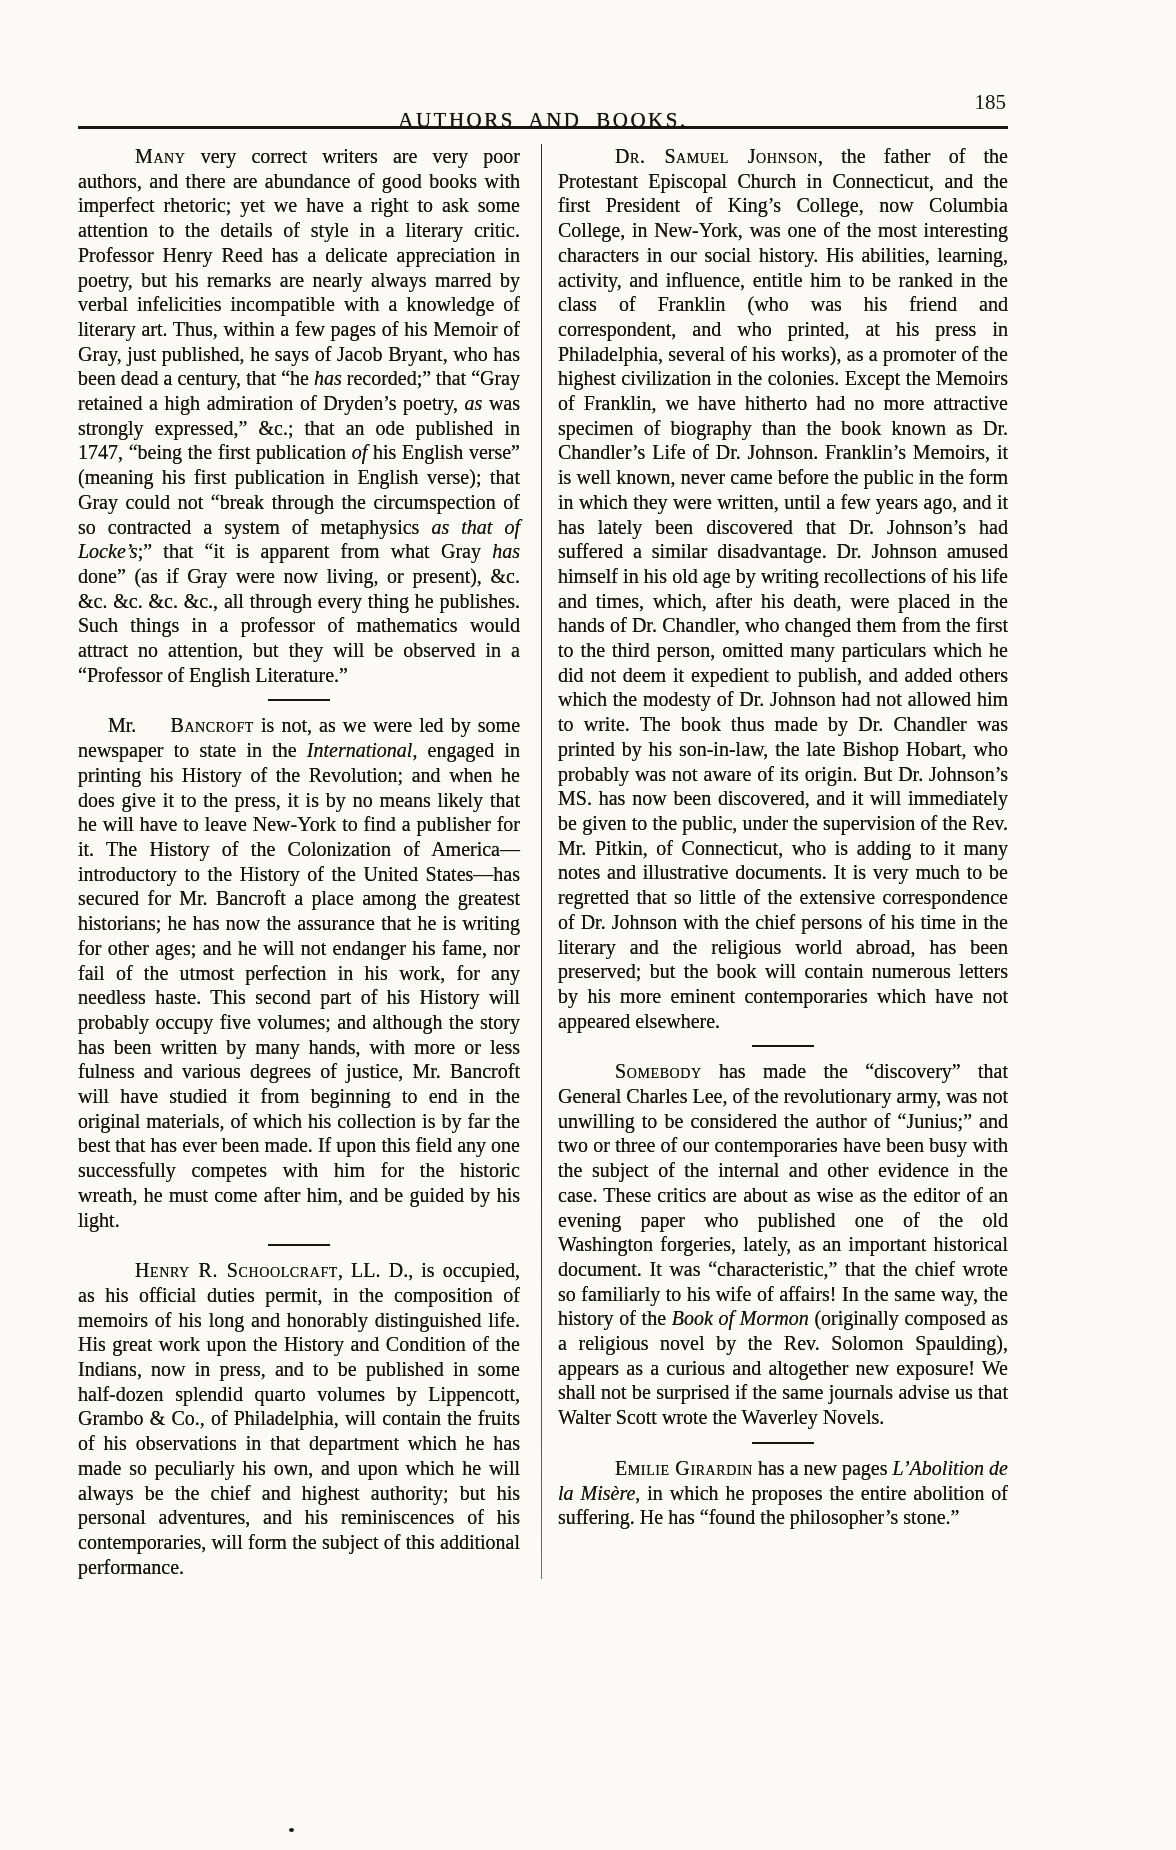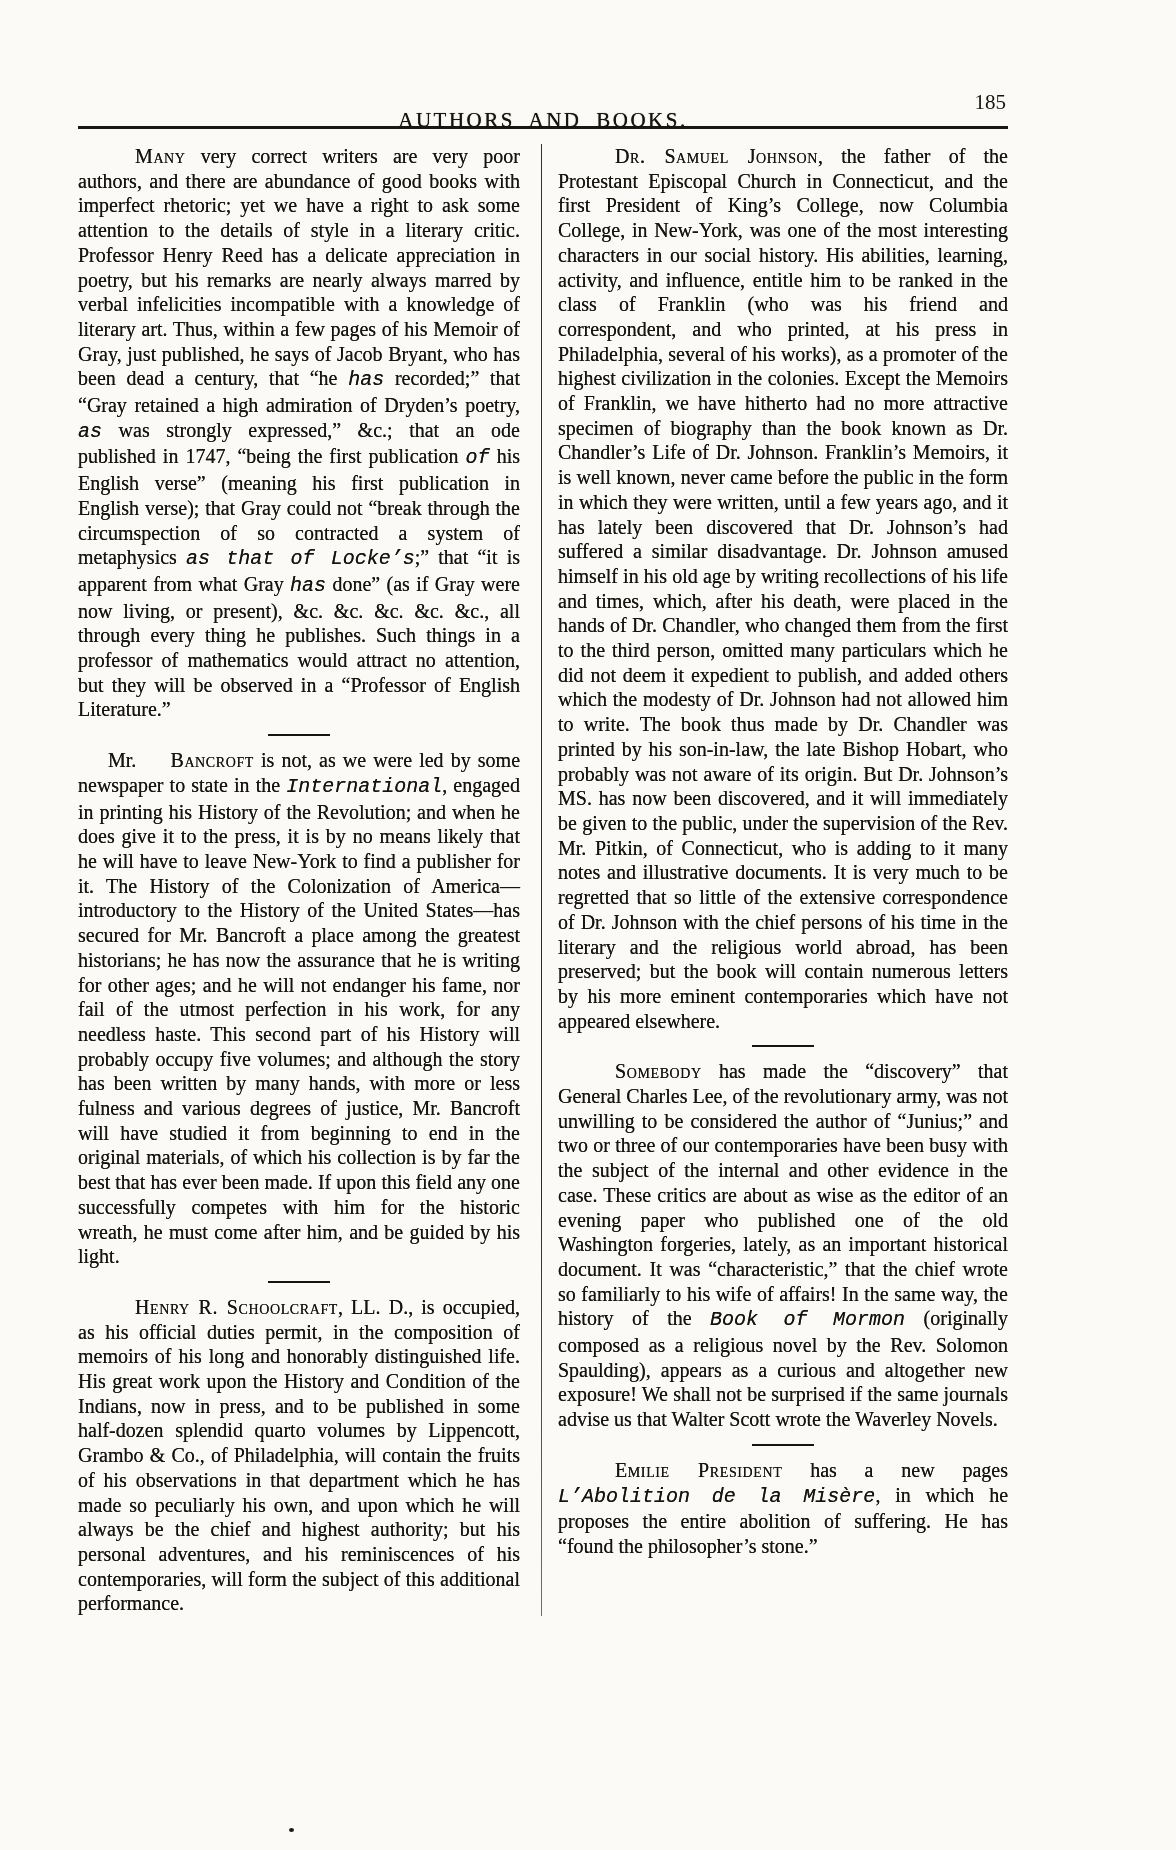--- a/index.html
+++ b/index.html
@@ -27,21 +27,21 @@
   .col-right{width:450px;}
   .divider{
     width:1px;margin-left:21px;margin-right:16px;
     background:linear-gradient(#352f27 0%,#2c2820 70%,#756e63 100%);
   }
   p{
     margin:0;font-size:20px;line-height:24.7px;text-indent:30px;
     text-shadow:0 0 0.5px rgba(23,19,13,.85);
   }
   .sc{font-variant:small-caps;letter-spacing:.6px;margin-left:27px;}
-  .i{font-style:italic;font-family:Liberation Mono, monospace;}
+  .i{font-style:italic;}
   .sep{width:62px;border-top:2px solid #17130d;margin:12px auto;}
   .speck{
     position:absolute;left:289px;top:1828px;width:5px;height:4px;
     background:#1b1713;border-radius:50%;
   }
 </style>
 </head>
 <body>
 
 <div class="page">
@@ -58,18 +58,18 @@
           <p><span>Mr. </span><span class="sc">Bancroft</span><span> is not, as we were led by some newspaper to state in the </span><span class="i">International</span><span>, engaged in printing his History of the Revolution; and when he does give it to the press, it is by no means likely that he will have to leave New-York to find a publisher for it. The History of the Colonization of America—introductory to the History of the United States—has secured for Mr. Bancroft a place among the greatest historians; he has now the assurance that he is writing for other ages; and he will not endanger his fame, nor fail of the utmost perfection in his work, for any needless haste. This second part of his History will probably occupy five volumes; and although the story has been written by many hands, with more or less fulness and various degrees of justice, Mr. Bancroft will have studied it from beginning to end in the original materials, of which his collection is by far the best that has ever been made. If upon this field any one successfully competes with him for the historic wreath, he must come after him, and be guided by his light.</span></p>
           <div class="sep"></div>
           <p><span class="sc">Henry R. Schoolcraft</span><span>, LL. D., is occupied, as his official duties permit, in the composition of memoirs of his long and honorably distinguished life. His great work upon the History and Condition of the Indians, now in press, and to be published in some half-dozen splendid quarto volumes by Lippencott, Grambo &amp; Co., of Philadelphia, will contain the fruits of his observations in that department which he has made so peculiarly his own, and upon which he will always be the chief and highest authority; but his personal adventures, and his reminiscences of his contemporaries, will form the subject of this additional performance.</span></p>
         </div>
       <div class="divider"></div>
       <div class="col col-right">
           <p><span class="sc">Dr. Samuel Johnson</span><span>, the father of the Protestant Episcopal Church in Connecticut, and the first President of King’s College, now Columbia College, in New-York, was one of the most interesting characters in our social history. His abilities, learning, activity, and influence, entitle him to be ranked in the class of Franklin (who was his friend and correspondent, and who printed, at his press in Philadelphia, several of his works), as a promoter of the highest civilization in the colonies. Except the Memoirs of Franklin, we have hitherto had no more attractive specimen of biography than the book known as Dr. Chandler’s Life of Dr. Johnson. Franklin’s Memoirs, it is well known, never came before the public in the form in which they were written, until a few years ago, and it has lately been discovered that Dr. Johnson’s had suffered a similar disadvantage. Dr. Johnson amused himself in his old age by writing recollections of his life and times, which, after his death, were placed in the hands of Dr. Chandler, who changed them from the first to the third person, omitted many particulars which he did not deem it expedient to publish, and added others which the modesty of Dr. Johnson had not allowed him to write. The book thus made by Dr. Chandler was printed by his son-in-law, the late Bishop Hobart, who probably was not aware of its origin. But Dr. Johnson’s MS. has now been discovered, and it will immediately be given to the public, under the supervision of the Rev. Mr. Pitkin, of Connecticut, who is adding to it many notes and illustrative documents. It is very much to be regretted that so little of the extensive correspondence of Dr. Johnson with the chief persons of his time in the literary and the religious world abroad, has been preserved; but the book will contain numerous letters by his more eminent contemporaries which have not appeared elsewhere.</span></p>
           <div class="sep"></div>
           <p><span class="sc">Somebody</span><span> has made the “discovery” that General Charles Lee, of the revolutionary army, was not unwilling to be considered the author of “Junius;” and two or three of our contemporaries have been busy with the subject of the internal and other evidence in the case. These critics are about as wise as the editor of an evening paper who published one of the old Washington forgeries, lately, as an important historical document. It was “characteristic,” that the chief wrote so familiarly to his wife of affairs! In the same way, the history of the </span><span class="i">Book of Mormon</span><span> (originally composed as a religious novel by the Rev. Solomon Spaulding), appears as a curious and altogether new exposure! We shall not be surprised if the same journals advise us that Walter Scott wrote the Waverley Novels.</span></p>
           <div class="sep"></div>
-          <p><span class="sc">Emilie President</span><span> has a new pages </span><span class="i">L’Abolition de la Misère</span><span>, in which he proposes the entire abolition of suffering. He has “found the philosopher’s stone.”</span></p>
+          <p><span class="sc">Emilie Girardin</span><span> has a new pages </span><span class="i">L’Abolition de la Misère</span><span>, in which he proposes the entire abolition of suffering. He has “found the philosopher’s stone.”</span></p>
         </div>
     </div>
   </div>
   <div class="speck"></div>
 </div>
 
 </body></html>

